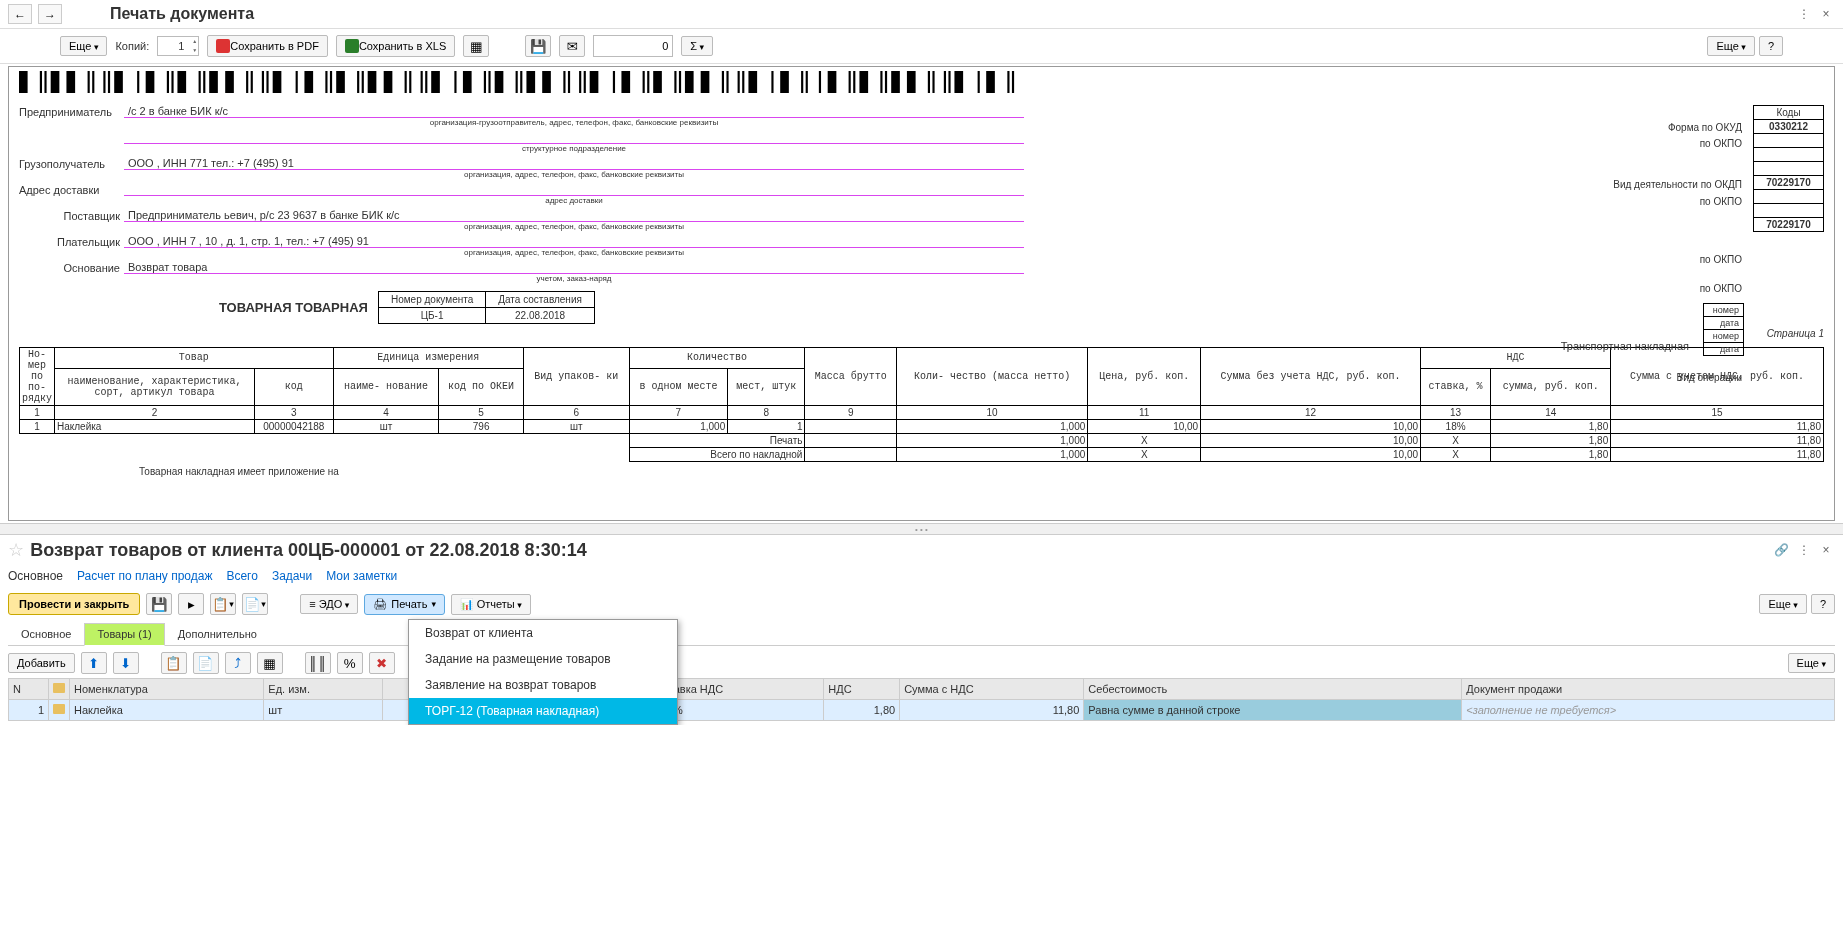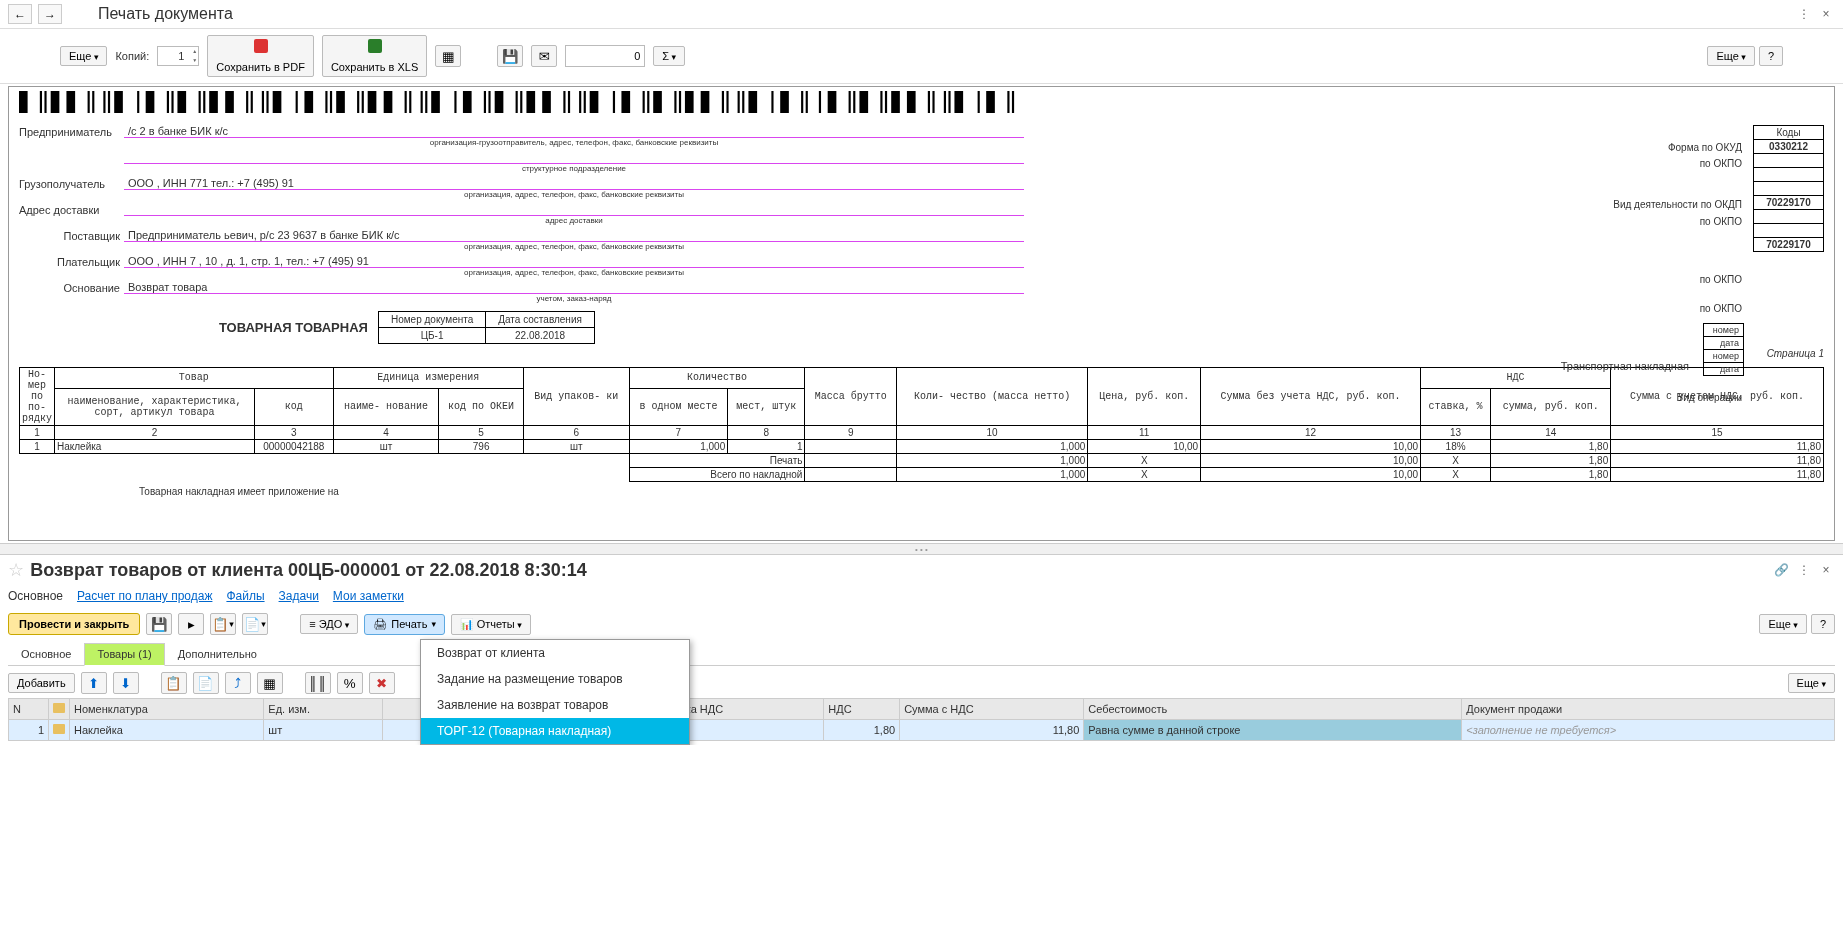--- a/index.html
+++ b/index.html
@@ -1,29 +1,29 @@
 <!DOCTYPE html>
 <html><head>
 <meta charset="utf-8">
 <style>
 * { box-sizing: border-box; margin: 0; padding: 0; }
 body { font-family: Arial, sans-serif; font-size: 12px; color: #333; background: #fff; overflow-x: hidden; }
 .top-nav { display: flex; align-items: center; padding: 4px 8px; gap: 6px; border-bottom: 1px solid #ddd; }
 .nav-arrow { width: 24px; height: 20px; border: 1px solid #ccc; background: #f8f8f8; cursor: pointer; display: flex; align-items: center; justify-content: center; font-size: 12px; }
-.page-title { font-size: 16px; font-weight: normal; margin-left: 30px; }
+.page-title { font-size: 16px; font-weight: bold; margin-left: 42px; }
 .top-icons-right { margin-left: auto; display: flex; gap: 4px; }
 .icon-btn-sm { width: 18px; height: 18px; border: none; background: transparent; cursor: pointer; font-size: 12px; color: #666; }
 
 .toolbar { display: flex; align-items: center; padding: 6px 60px; gap: 8px; border-bottom: 1px solid #ddd; }
 .btn { padding: 3px 8px; border: 1px solid #bbb; background: #f5f5f5; cursor: pointer; font-size: 11px; border-radius: 2px; }
 .btn-dropdown::after { content: " ▾"; font-size: 9px; }
 .copies-label { font-size: 11px; }
 .spinner { width: 42px; height: 20px; border: 1px solid #bbb; text-align: right; padding-right: 14px; position: relative; font-size: 11px; display: inline-flex; align-items: center; justify-content: flex-end; }
 .spinner::after { content: "▲\A▼"; white-space: pre; position: absolute; right: 1px; top: 0; font-size: 5px; line-height: 9px; color: #666; }
-.pdf-btn, .xls-btn { display: flex; align-items: center; gap: 8px; padding: 3px 8px; border: 1px solid #bbb; background: #f5f5f5; font-size: 11px; cursor: pointer; border-radius: 2px; flex-direction: column; }
+.pdf-btn, .xls-btn { display: flex; align-items: center; gap: 0; padding: 3px 8px; border: 1px solid #bbb; background: #f5f5f5; font-size: 11px; cursor: pointer; border-radius: 2px; }
 .pdf-icon { width: 14px; height: 14px; background: #d33; border-radius: 2px; display: inline-block; }
 .xls-icon { width: 14px; height: 14px; background: #2a7e2a; border-radius: 2px; display: inline-block; }
 .icon-box { width: 26px; height: 22px; border: 1px solid #bbb; background: #f5f5f5; cursor: pointer; border-radius: 2px; display: flex; align-items: center; justify-content: center; }
 .num-input { width: 80px; height: 22px; border: 1px solid #bbb; text-align: right; padding-right: 4px; font-size: 11px; }
 .tb-right { margin-left: auto; display: flex; gap: 4px; }
 
 .doc-area { padding: 4px 10px; border: 1px solid #999; margin: 2px 8px; height: 455px; overflow: auto; position: relative; }
 .barcode { font-family: monospace; letter-spacing: -1px; font-size: 28px; line-height: 18px; overflow: hidden; height: 22px; color: #000; }
 .doc-content { position: relative; font-size: 11px; }
 .codes-table { position: absolute; right: 0; top: 0; border-collapse: collapse; }
@@ -50,34 +50,34 @@
 .footer-text { font-size: 10px; margin-top: 4px; margin-left: 120px; }
 
 .splitter { height: 12px; background: #f0f0f0; text-align: center; font-size: 8px; color: #999; line-height: 12px; border-top: 1px solid #ccc; border-bottom: 1px solid #ccc; }
 
 .bottom-pane { padding: 4px 8px; }
 .doc-header { display: flex; align-items: center; gap: 6px; }
 .star { font-size: 18px; color: #ccc; cursor: pointer; }
 .doc-name { font-size: 18px; font-weight: bold; }
 .doc-icons-r { margin-left: auto; display: flex; gap: 4px; align-items: center; }
 .tabs-row { display: flex; gap: 14px; margin-top: 8px; font-size: 12px; }
-.tab-link { color: #0066cc; text-decoration: underline; cursor: pointer; }
+.tab-link { color: #0066cc; cursor: pointer; }
 .tab-active { color: #333; text-decoration: none; }
 
 .action-toolbar { display: flex; align-items: center; gap: 6px; margin-top: 10px; }
 .btn-primary { background: #ffe89e; border: 1px solid #c9a800; padding: 4px 10px; font-weight: bold; font-size: 11px; cursor: pointer; border-radius: 3px; }
 .btn-active { background: #d0e8ff; border: 1px solid #5da8e0; padding: 3px 8px; font-size: 11px; border-radius: 3px; cursor: pointer; display: flex; align-items: center; gap: 4px; }
 
 .sub-tabs { display: flex; margin-top: 8px; border-bottom: 1px solid #ccc; }
 .sub-tab { padding: 4px 12px; font-size: 11px; cursor: pointer; border: 1px solid transparent; }
 .sub-tab.active { background: #bef264; border: 1px solid #ccc; border-bottom: 1px solid #fff; margin-bottom: -1px; }
 
 .grid-toolbar { display: flex; align-items: center; gap: 6px; margin-top: 6px; }
 
-.print-menu { position: absolute; background: #fff; border: 1px solid #999; box-shadow: 2px 2px 6px rgba(0,0,0,0.3); z-index: 100; width: 270px; margin-left: 12px; }
+.print-menu { position: absolute; background: #fff; border: 1px solid #999; box-shadow: 2px 2px 6px rgba(0,0,0,0.3); z-index: 100; width: 270px; }
 .print-menu-item { padding: 6px 16px; font-size: 12px; cursor: pointer; }
 .print-menu-item.hover { background: #00b8e6; color: #fff; }
 
 .grid { width: 100%; border-collapse: collapse; margin-top: 4px; font-size: 11px; }
 .grid th { background: #e8e8e8; border: 1px solid #ccc; padding: 4px; text-align: left; font-weight: normal; }
 .grid td { border: 1px solid #ccc; padding: 4px; }
 .grid tr.sel td { background: #def; }
 .grid tr.sel td.cell-sel { background: #9cd; }
 .placeholder-txt { color: #999; font-style: italic; }
 .folder-icon { display: inline-block; width: 12px; height: 10px; background: #e8c060; border-radius: 1px; }
@@ -357,21 +357,21 @@
     <div class="doc-icons-r">
       <button class="icon-btn-sm">🔗</button>
       <button class="icon-btn-sm">⋮</button>
       <button class="icon-btn-sm">×</button>
     </div>
   </div>
 
   <div class="tabs-row" id="main-tabs">
       <span class="tab-link tab-active">Основное</span>
       <span class="tab-link">Расчет по плану продаж</span>
-      <span class="tab-link">Файлы</span>
+      <span class="tab-link">Всего</span>
       <span class="tab-link">Задачи</span>
       <span class="tab-link">Мои заметки</span>
     </div>
 
   <div class="action-toolbar" style="position:relative">
     <button class="btn-primary">Провести и закрыть</button>
     <button class="icon-box">💾</button>
     <button class="icon-box">▸</button>
     <button class="icon-box btn-dropdown">📋</button>
     <button class="icon-box btn-dropdown">📄</button>

